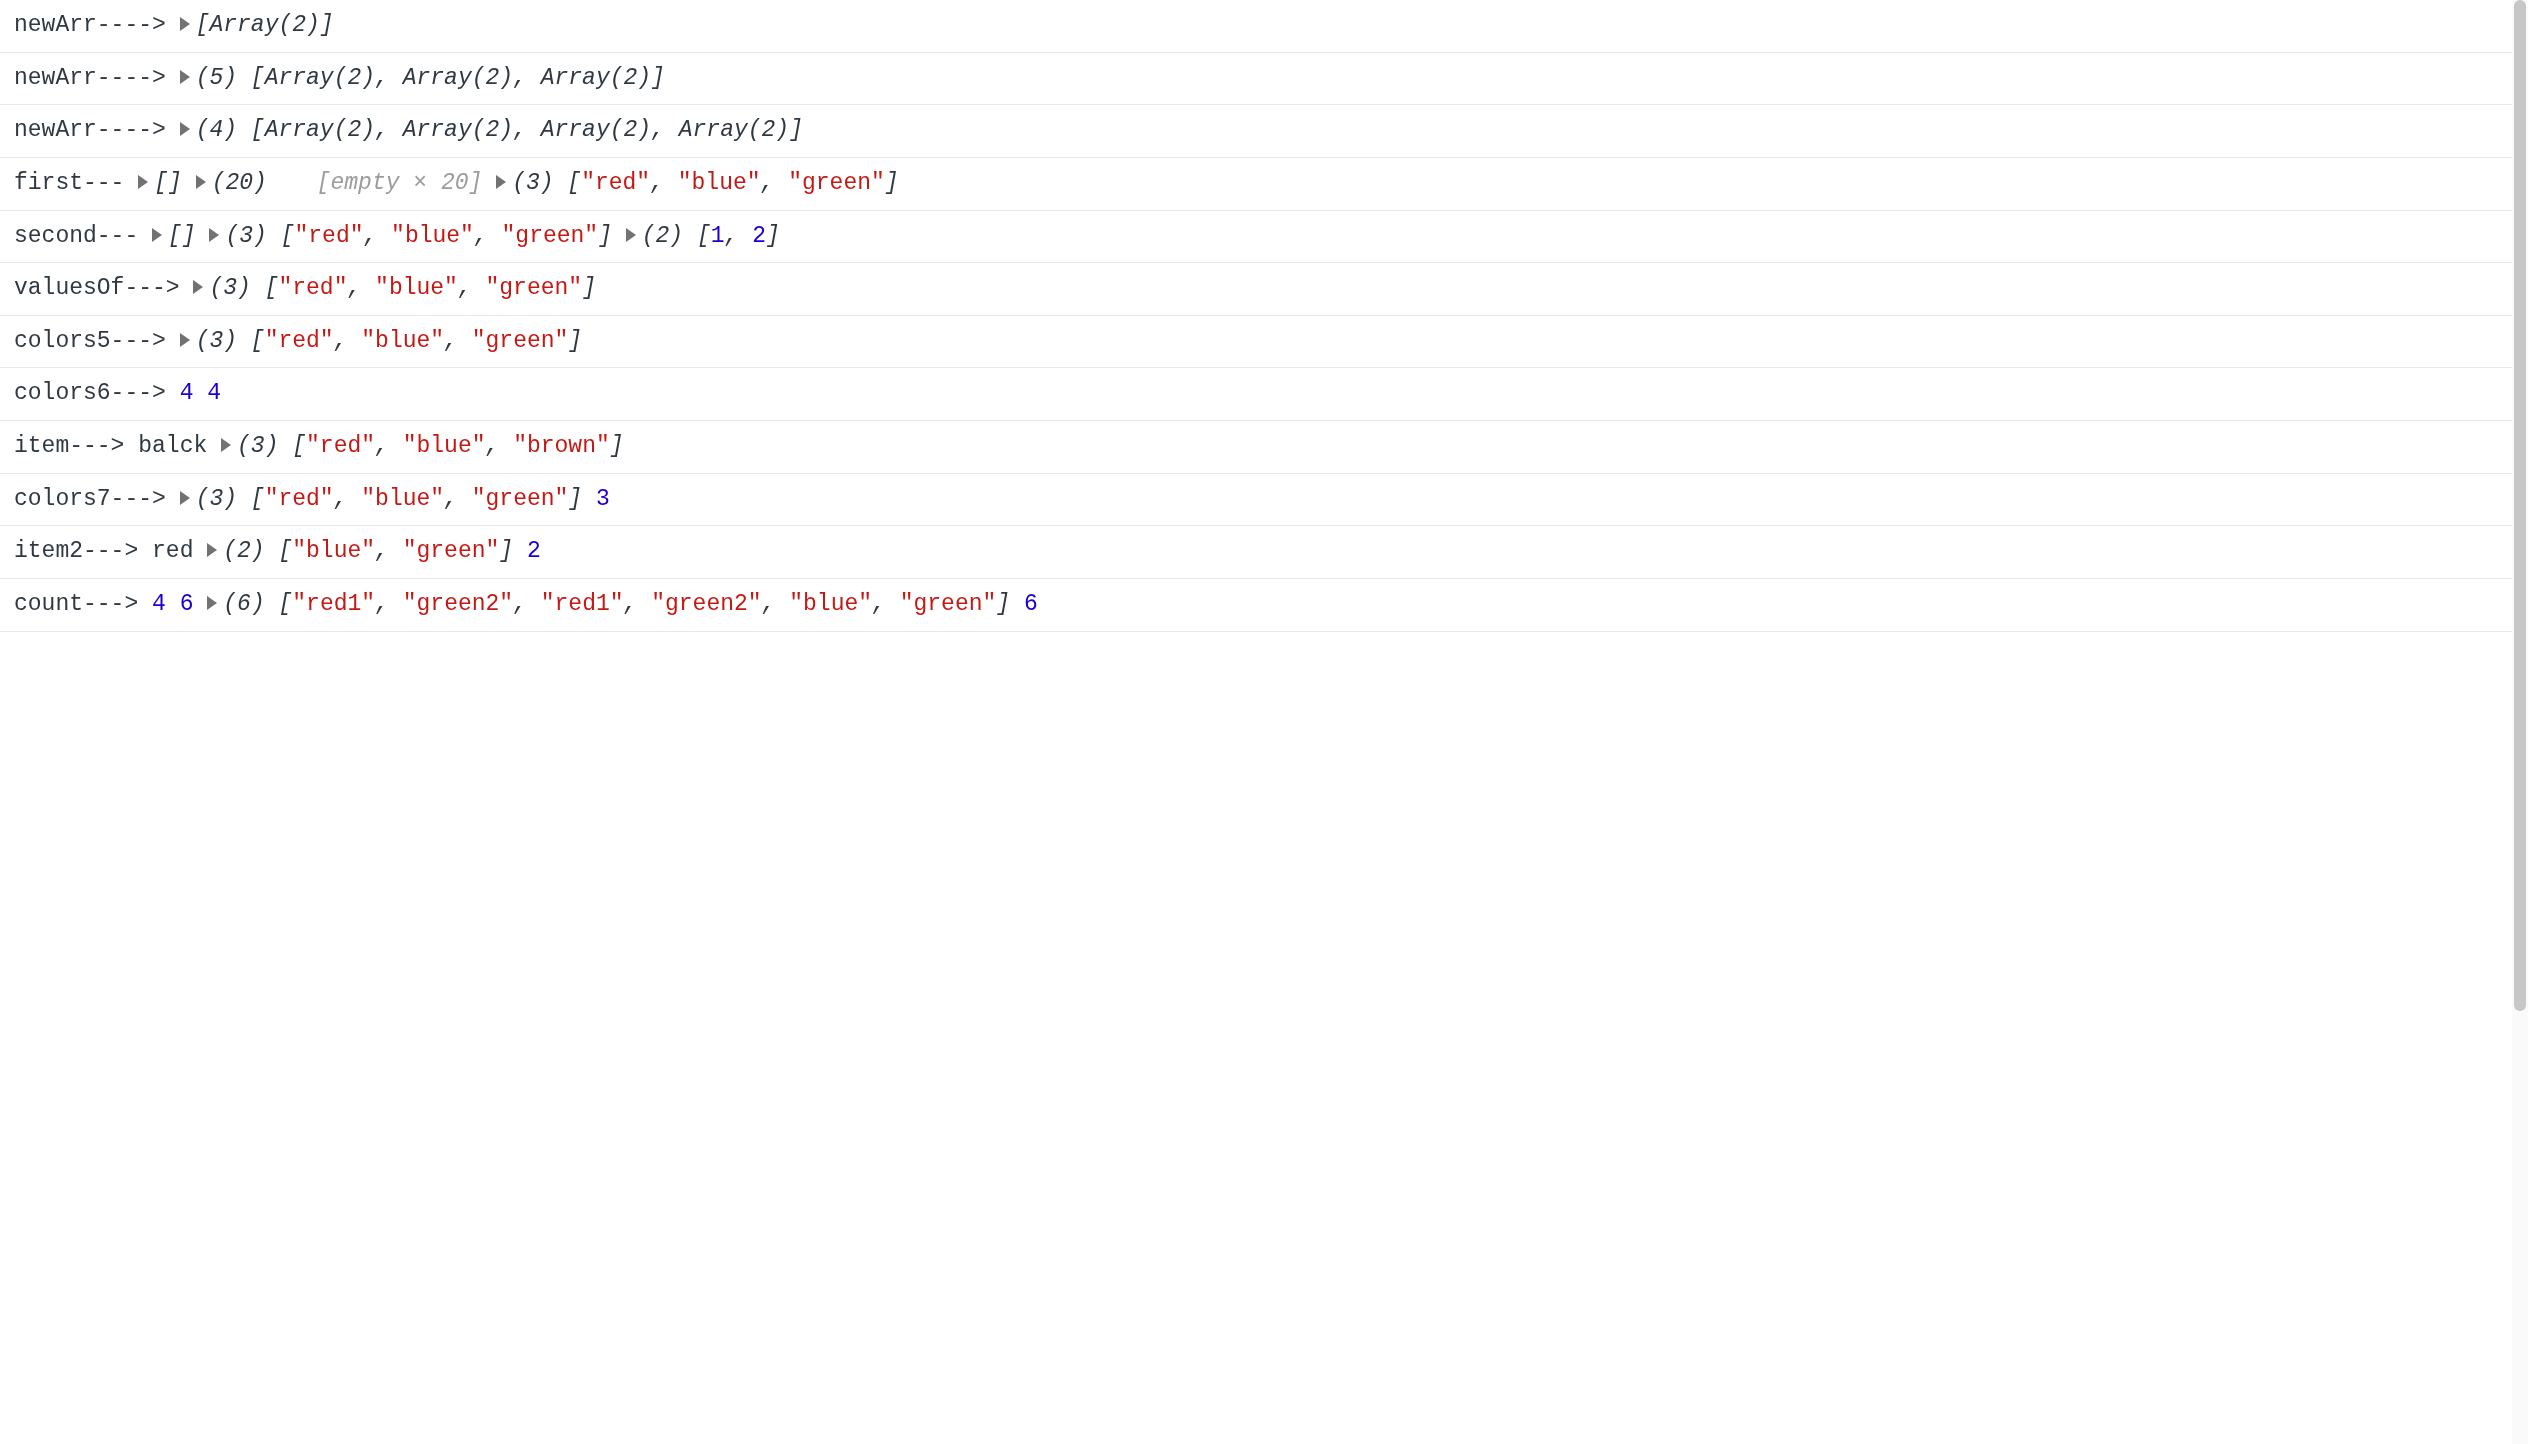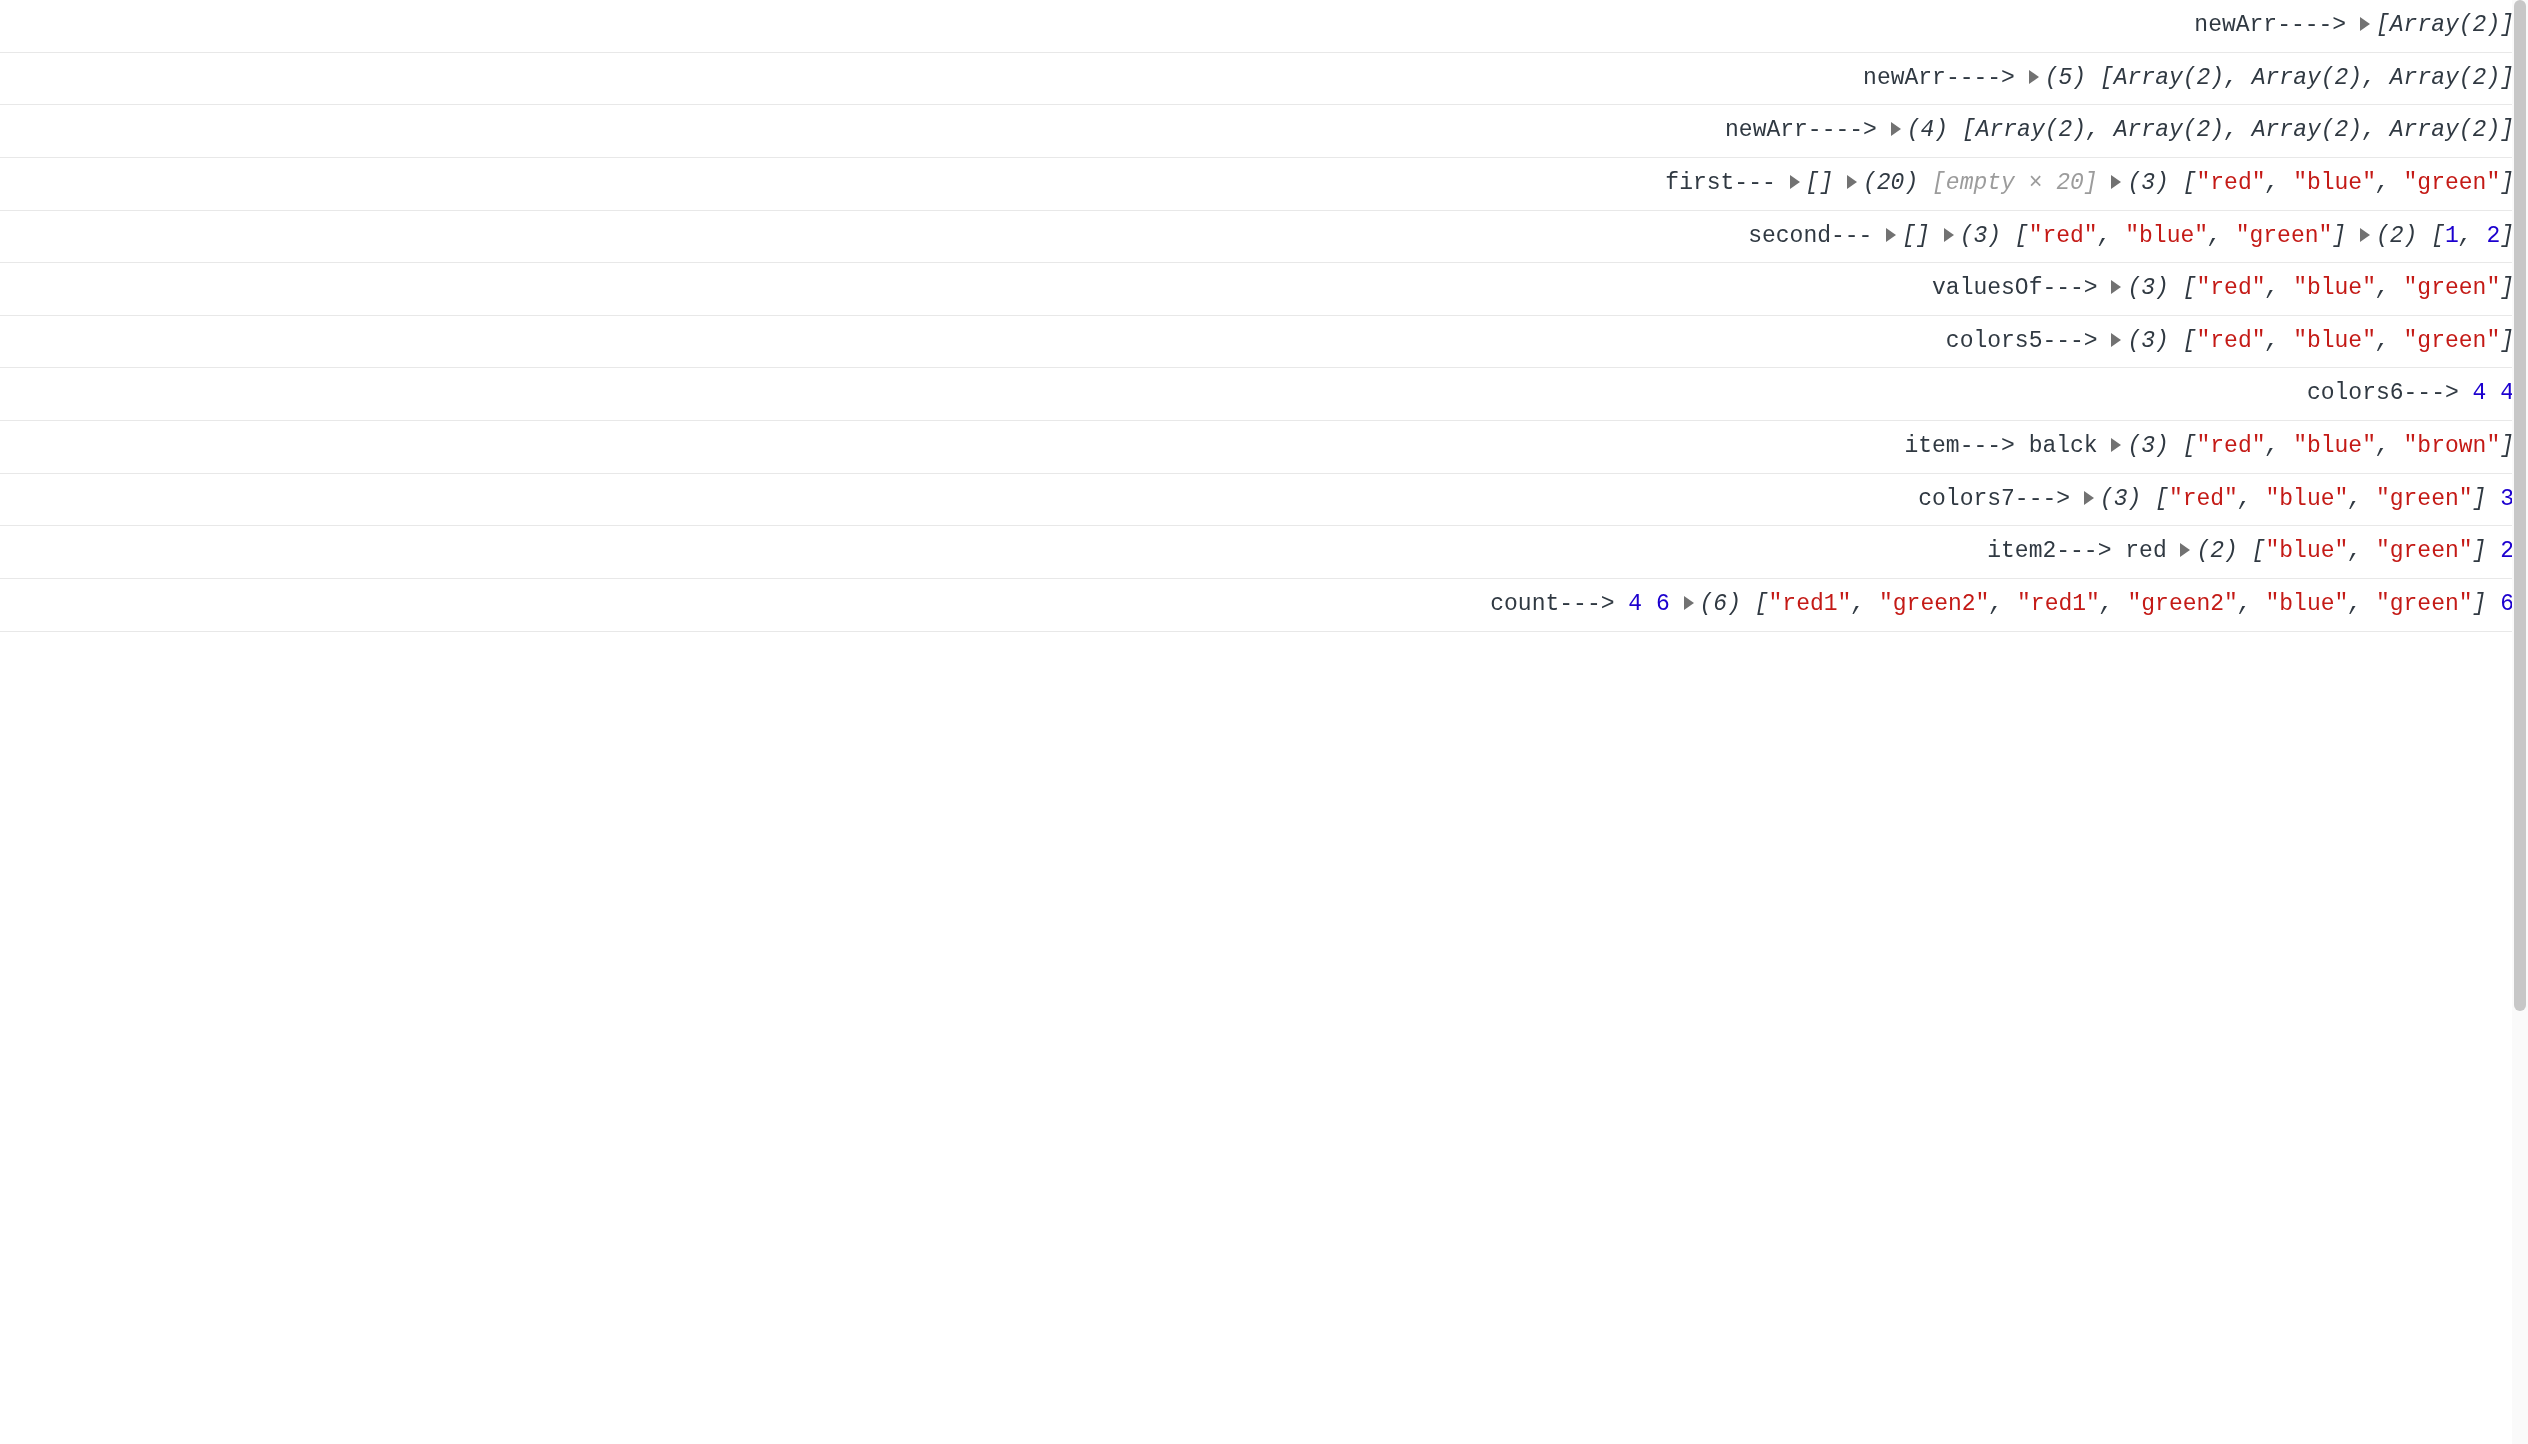--- a/index.html
+++ b/index.html
@@ -12,34 +12,33 @@
     color: #303942;
   }
   .console {
     width: 100%;
   }
   .row {
     padding: 8px 14px 8px 14px;
     border-bottom: 1px solid #e8e8e8;
     white-space: nowrap;
     line-height: 1.55;
-    text-align: right;
   }
   .tri {
     display: inline-block;
     width: 0;
     height: 0;
     border-top: 7px solid transparent;
     border-bottom: 7px solid transparent;
     border-left: 10px solid #727272;
     margin-right: 6px;
     vertical-align: 0px;
   }
   .italic { font-style: italic; color: #303942; }
-  .dim-italic { font-style: italic; color: #9c9c9c; }
+  .dim-italic { font-style: italic; color: #9c9c9c; margin-left: 36px; }
   .str { color: #c41a16; }
   .num { color: #1c00cf; }
   .plain { color: #303942; }
   .seg { display: inline; }
   .scrollbar-track {
     position: fixed;
     top: 0;
     right: 0;
     width: 16px;
     height: 100%;

